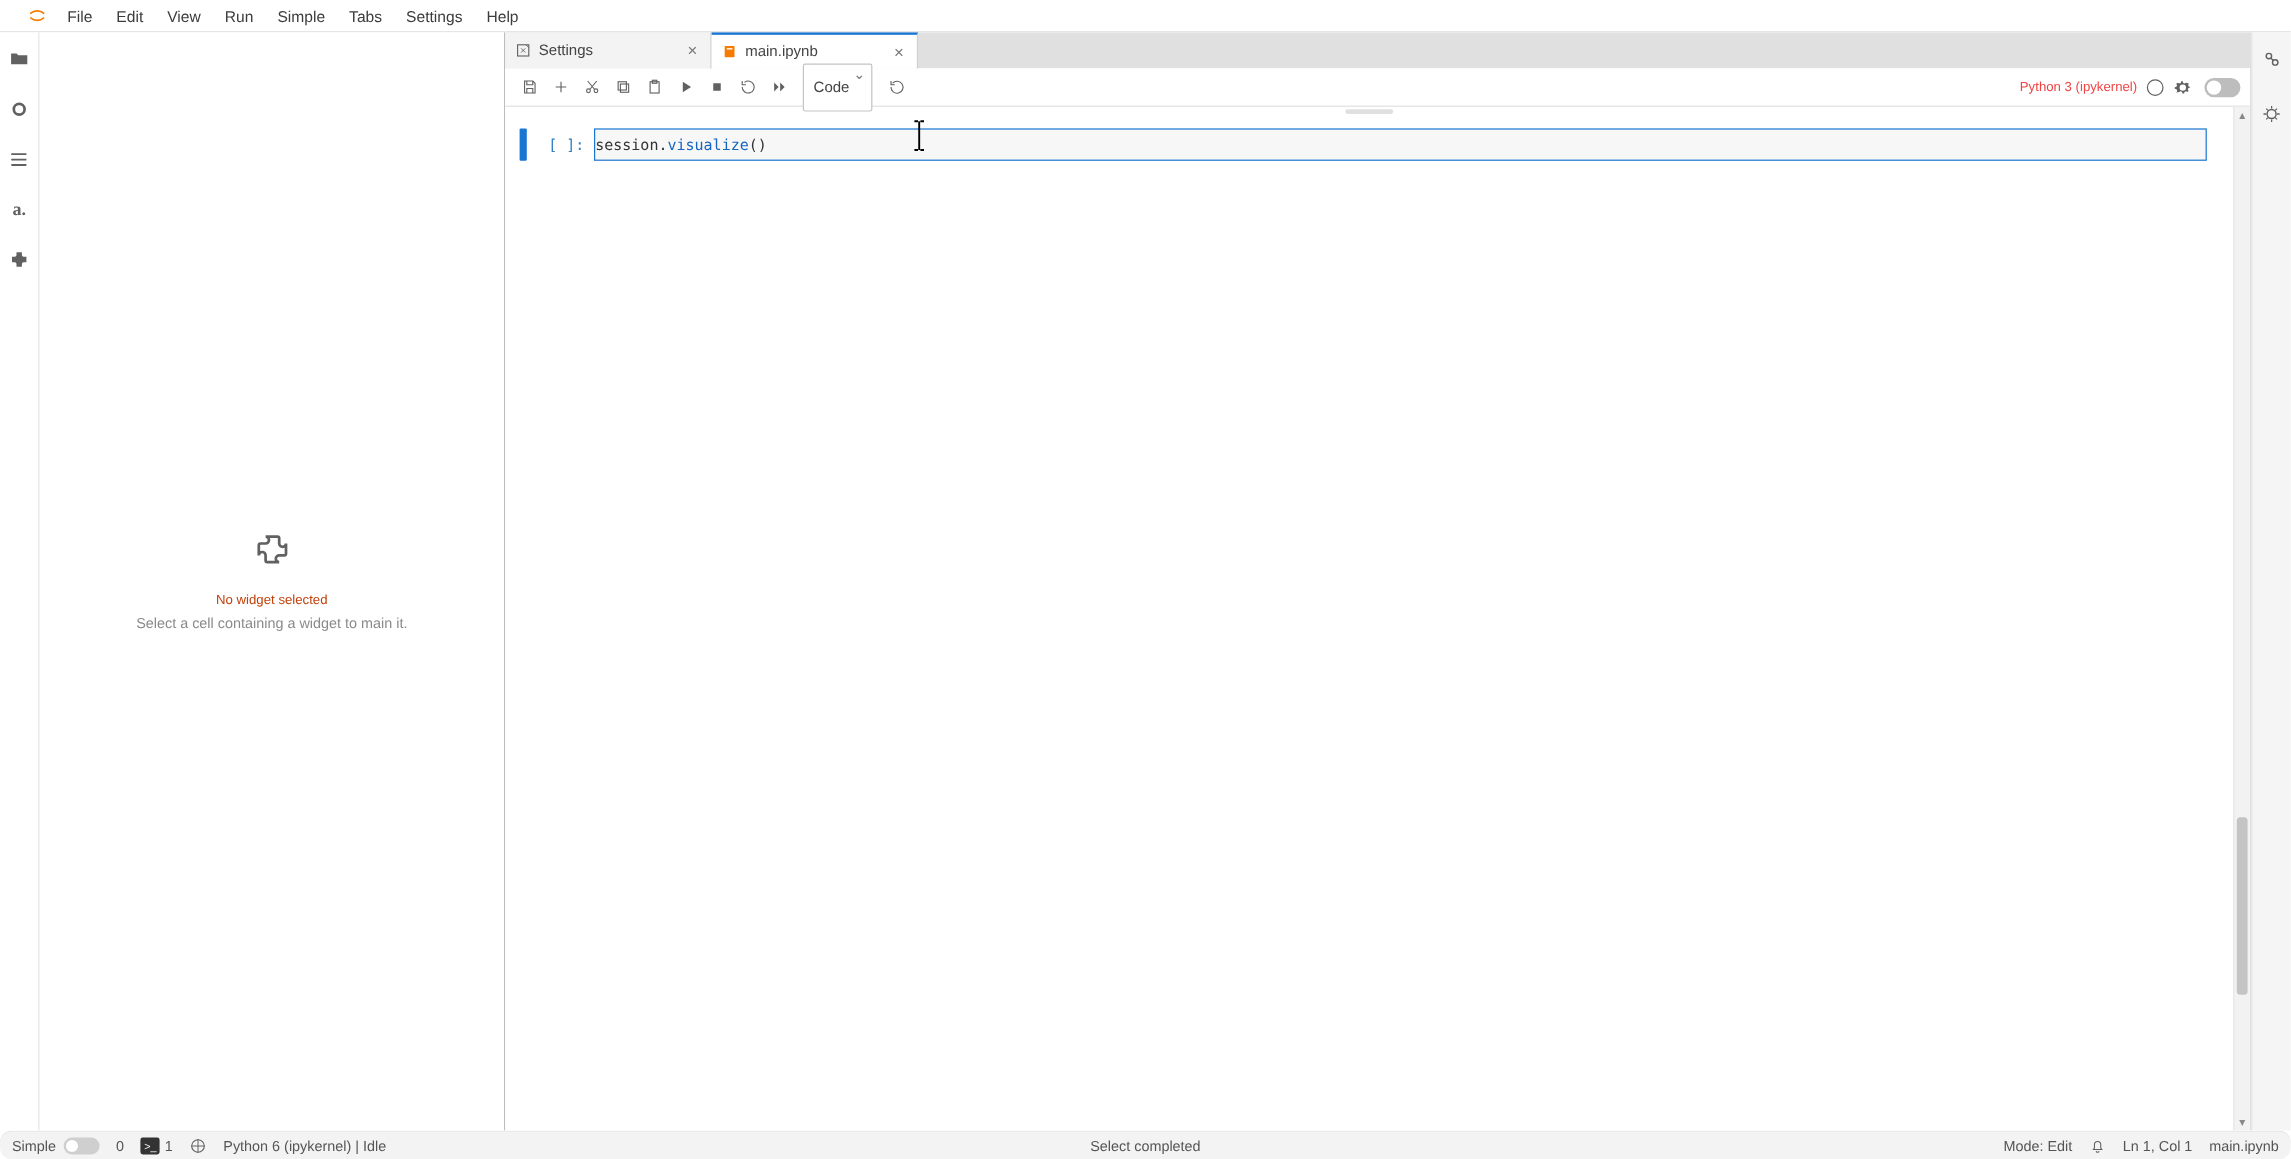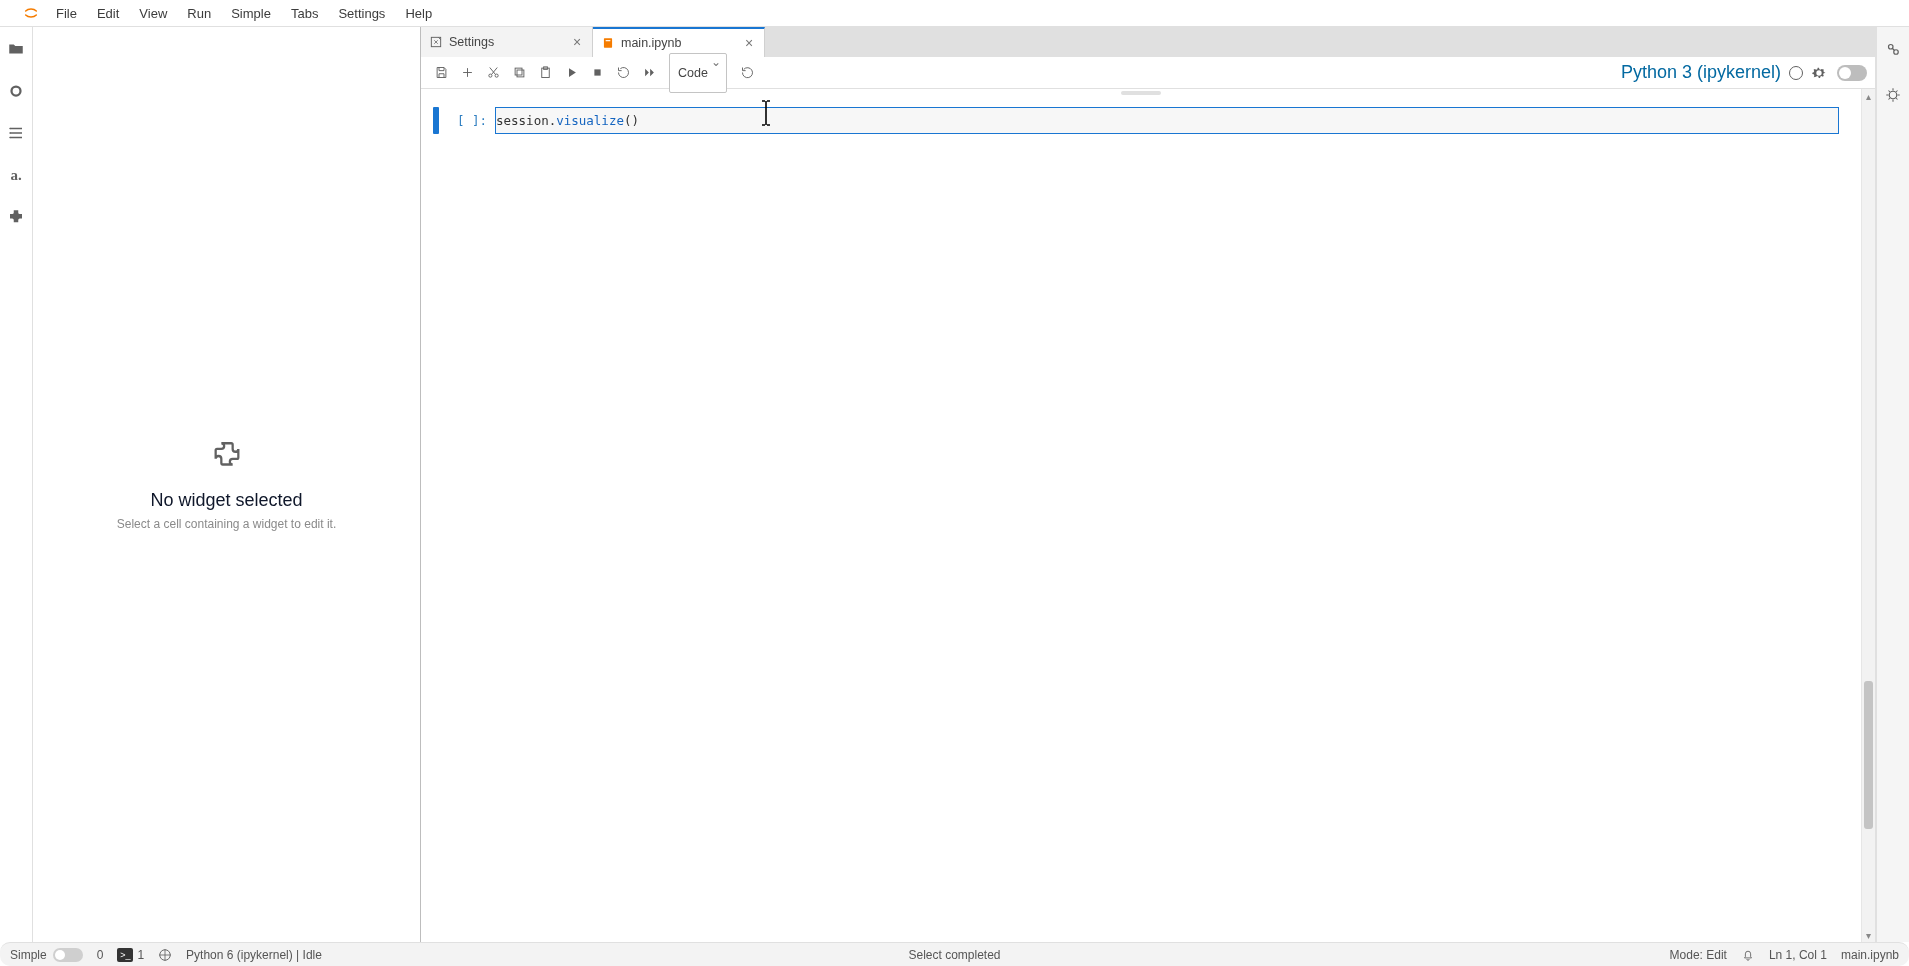--- a/index.html
+++ b/index.html
@@ -65,21 +65,21 @@
 .sidebar {
   width: 388px;
   border-right: 1px solid #bdbdbd;
   background: #fff;
   display: flex;
   flex-direction: column;
   align-items: center;
   justify-content: center;
 }
 .sidebar .puzzle svg { width: 34px; height: 34px; stroke: #616161; }
-.sidebar .msg1 { margin-top: 14px; font-size: 18px; color: #0f172a; }
+.sidebar .msg1 { margin-top: 14px; font-size: 11px; color: #c2410c; }
 .sidebar .msg2 { margin-top: 6px; font-size: 12px; color: #8a8a8a; }
 
 
 .maincol {
   flex: 1;
   display: flex;
   flex-direction: column;
   background: #fff;
   border-right: 1px solid #e0e0e0;
   position: relative;
@@ -143,21 +143,21 @@
   appearance: none;
   position: relative;
 }
 .selwrap { position: relative; display: inline-block; }
 .selwrap::after {
   content: "⌄";
   position: absolute; right: 6px; top: 2px;
   font-size: 12px; color: #777; pointer-events: none;
 }
 .tb-spacer { flex: 1; }
-.kernel-label { font-size: 18px; color: #0369a1; margin-right: 6px; }
+.kernel-label { font-size: 11px; color: #ef4444; margin-right: 6px; }
 .kernel-circle {
   width: 14px; height: 14px; border: 1.5px solid #616161; border-radius: 50%;
   margin-right: 6px;
 }
 .gear { width: 16px; height: 16px; color: #616161; margin-right: 8px; cursor: pointer; }
 .gear svg { width: 16px; height: 16px; fill: currentColor; }
 .toggle {
   width: 30px; height: 16px; border-radius: 8px; background: #bdbdbd;
   position: relative; cursor: pointer;
 }
@@ -324,21 +324,21 @@
     </div>
   </div>
 
   <div class="sidebar">
     <div class="puzzle">
       <svg viewBox="0 0 24 24" fill="none" stroke-width="1.6">
           <path d="M9 3h6a1 1 0 0 1 1 1v3a2 2 0 1 0 4 0h0v6a1 1 0 0 1-1 1h-3a2 2 0 1 0 0 4v0H9a1 1 0 0 1-1-1v-3a2 2 0 1 0-4 0H4V8a1 1 0 0 1 1-1h3a2 2 0 1 0 0-4z"></path>
         </svg>
     </div>
     <div class="msg1">No widget selected</div>
-    <div class="msg2">Select a cell containing a widget to edit it.</div>
+    <div class="msg2">Select a cell containing a widget to main it.</div>
   </div>
 
   <div class="maincol">
 
     <div class="tabrow">
       <div class="tab">
         <span class="tabicon">
           <svg viewBox="0 0 24 24">
               <rect x="4" y="4" width="16" height="16" fill="none" stroke="#616161" stroke-width="1.6"></rect>
               <path d="M9 9l6 6M9 15l6-6" stroke="#616161" stroke-width="1.3" fill="none"></path>

